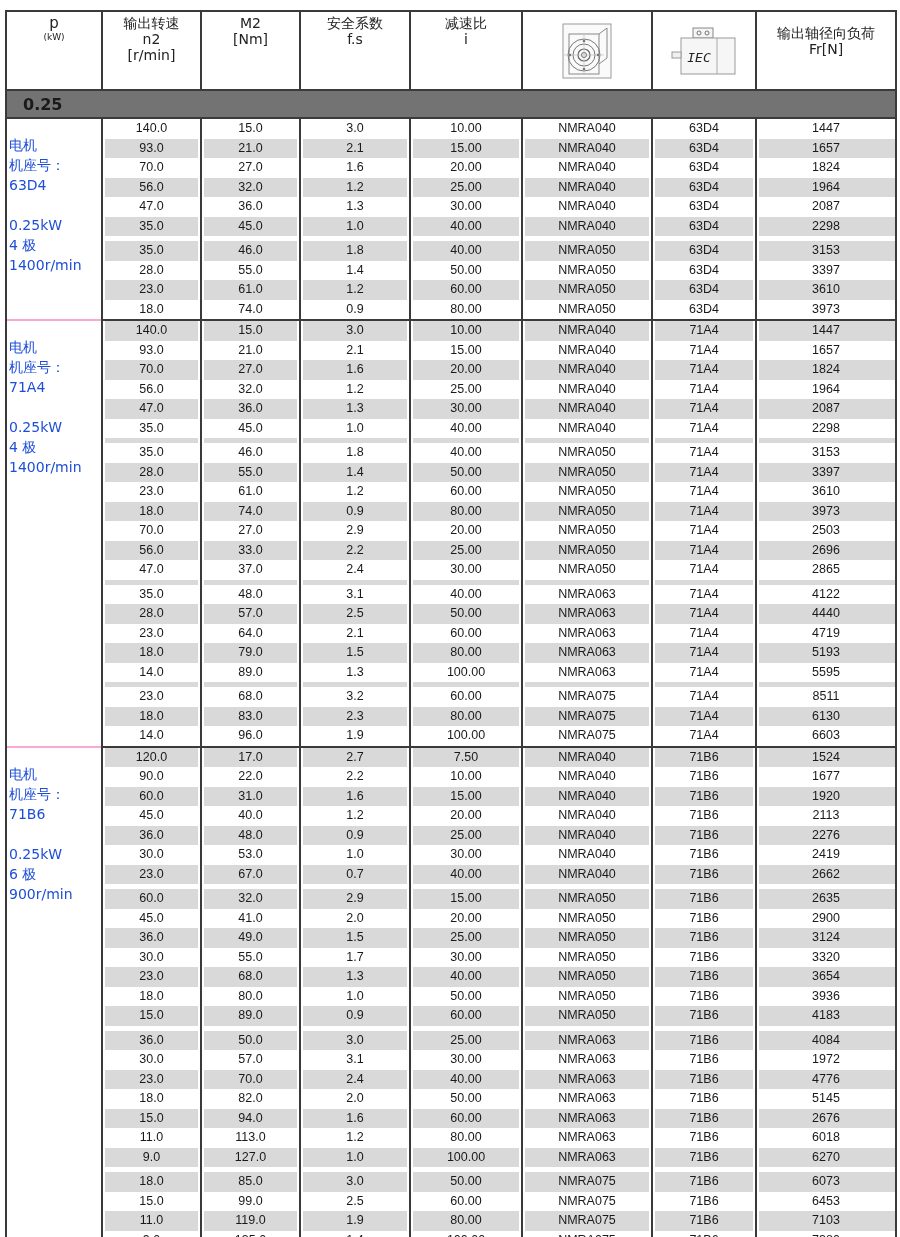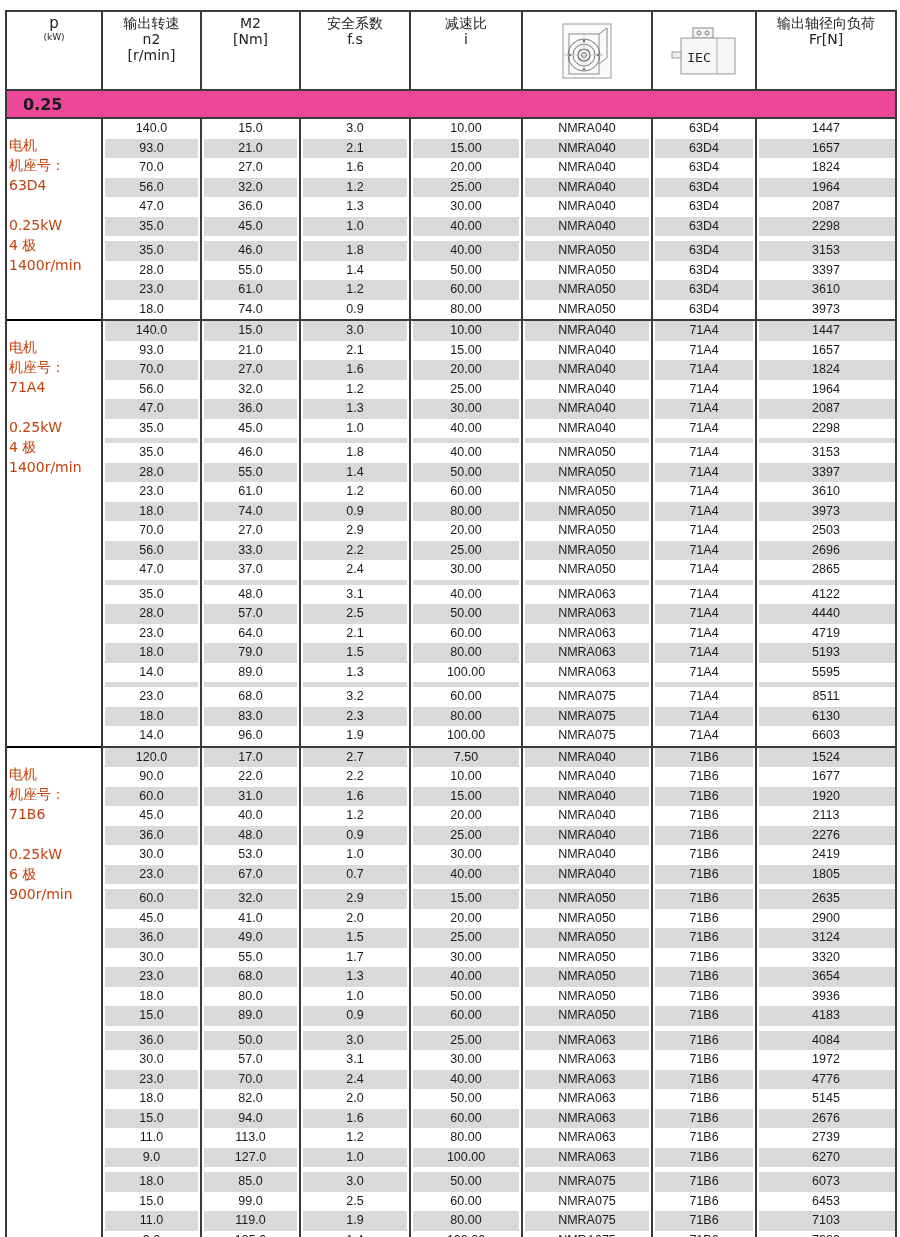--- a/index.html
+++ b/index.html
@@ -15,35 +15,35 @@
   table.spec col.c4 { width: 112px; }
   table.spec col.c5 { width: 130px; }
   table.spec col.c6 { width: 104px; }
   table.spec col.c7 { width: 140px; }
 
   thead th { height: 61px; border: 2px solid #3a3a3a; font-weight: normal; vertical-align: top;
              text-align: center; padding: 3px 2px 0 2px; font-size: 14px; line-height: 16px;
              font-family: "DejaVu Sans", sans-serif; color: #222; }
   thead th .sub { display: block; font-size: 9px; line-height: 12px; text-align: center; }
   thead th .lg { font-size: 15px; }
-  thead th.icon-cell { vertical-align: middle; padding: 8px; }
-
-  .power-band td { background: #ec4899; height: 26px; border: 2px solid #3a3a3a; padding: 0 0 0 16px;
+  thead th.icon-cell { vertical-align: middle; padding: 8px; font-style: italic; }
+
+  .power-band td { background: #737373; height: 26px; border: 2px solid #3a3a3a; padding: 0 0 0 16px;
                    font-weight: bold; font-size: 16px; font-family: "DejaVu Sans", sans-serif; }
 
   tbody.sec td.motor { border-left: 2px solid #3a3a3a; border-right: 2px solid #3a3a3a;
                        vertical-align: top; padding: 16px 0 0 2px; font-size: 14px; line-height: 20px;
-                       font-family: "DejaVu Sans", sans-serif; white-space: pre-line; color: #c2410c; }
+                       font-family: "DejaVu Sans", sans-serif; white-space: pre-line; color: #1d4ed8; }
   tbody.sec td.v { height: 19.5px; padding: 0; font-size: 12.5px; line-height: 19.5px; text-align: center;
                    border-right: 2px solid #3a3a3a; }
   tbody.sec tr.g td.v { background: linear-gradient(#d9d9d9, #d9d9d9) content-box; background-clip: content-box; }
   tbody.sec tr.g td.v { background: #d9d9d9; box-shadow: inset 2px 0 0 #fff, inset -2px 0 0 #fff; }
   tbody.sec tr.g td.v:last-child { box-shadow: inset 2px 0 0 #fff; }
   tbody.sec tr.sep td.v { height: 5px; line-height: 5px; font-size: 0; }
-  tbody.sec tr.first td { border-top: 2px solid #000000; margin-left: 9px; }
+  tbody.sec tr.first td { border-top: 2px solid #f9a8d4; margin-left: 9px; }
   tbody.sec tr.last td { border-bottom: 2px solid #3a3a3a; }
   tbody.sec tr.first td.v { }
   .gearbox-icon svg, .iec-icon svg { display: block; margin: 0 auto; }
 </style>
 </head>
 <body>
 
 <div id="sheet">
   <table class="spec">
     <colgroup>
@@ -105,21 +105,21 @@
               <circle cx="28" cy="8" r="2" fill="none" stroke="#777"></circle>
                 <circle cx="36" cy="8" r="2" fill="none" stroke="#777"></circle>
               <rect x="10" y="13" width="54" height="36" fill="#f6f6f6" stroke="#999" stroke-width="1"></rect>
               <line x1="46" y1="13" x2="46" y2="49" stroke="#aaa" stroke-width="1"></line>
               <rect x="1" y="27" width="9" height="6" fill="#f0f0f0" stroke="#999" stroke-width="1"></rect>
               <text x="28" y="37" text-anchor="middle" font-size="13" font-family="DejaVu Sans Mono, monospace" fill="#222">IEC</text>
             </svg>
           </span>
         </th>
         <th>
-          <div style="margin-top:0">输出轴径向负荷</div>
+          <div style="margin-top:10px">输出轴径向负荷</div>
           <div>Fr[N]</div>
         </th>
       </tr>
     </thead>
     <tbody>
       <tr class="power-band">
         <td colspan="8">0.25</td>
       </tr>
     </tbody>
     <tbody class="sec">
@@ -517,21 +517,21 @@
           <td class="v">71B6</td>
           <td class="v">2419</td>
         </tr>
         <tr class="g">
           <td class="v">23.0</td>
           <td class="v">67.0</td>
           <td class="v">0.7</td>
           <td class="v">40.00</td>
           <td class="v">NMRA040</td>
           <td class="v">71B6</td>
-          <td class="v">1805</td>
+          <td class="v">2662</td>
         </tr>
         <tr class="w sep">
           <td class="v"></td>
           <td class="v"></td>
           <td class="v"></td>
           <td class="v"></td>
           <td class="v"></td>
           <td class="v"></td>
           <td class="v"></td>
         </tr>
@@ -652,21 +652,21 @@
           <td class="v">71B6</td>
           <td class="v">2676</td>
         </tr>
         <tr class="w">
           <td class="v">11.0</td>
           <td class="v">113.0</td>
           <td class="v">1.2</td>
           <td class="v">80.00</td>
           <td class="v">NMRA063</td>
           <td class="v">71B6</td>
-          <td class="v">2739</td>
+          <td class="v">6018</td>
         </tr>
         <tr class="g">
           <td class="v">9.0</td>
           <td class="v">127.0</td>
           <td class="v">1.0</td>
           <td class="v">100.00</td>
           <td class="v">NMRA063</td>
           <td class="v">71B6</td>
           <td class="v">6270</td>
         </tr>

